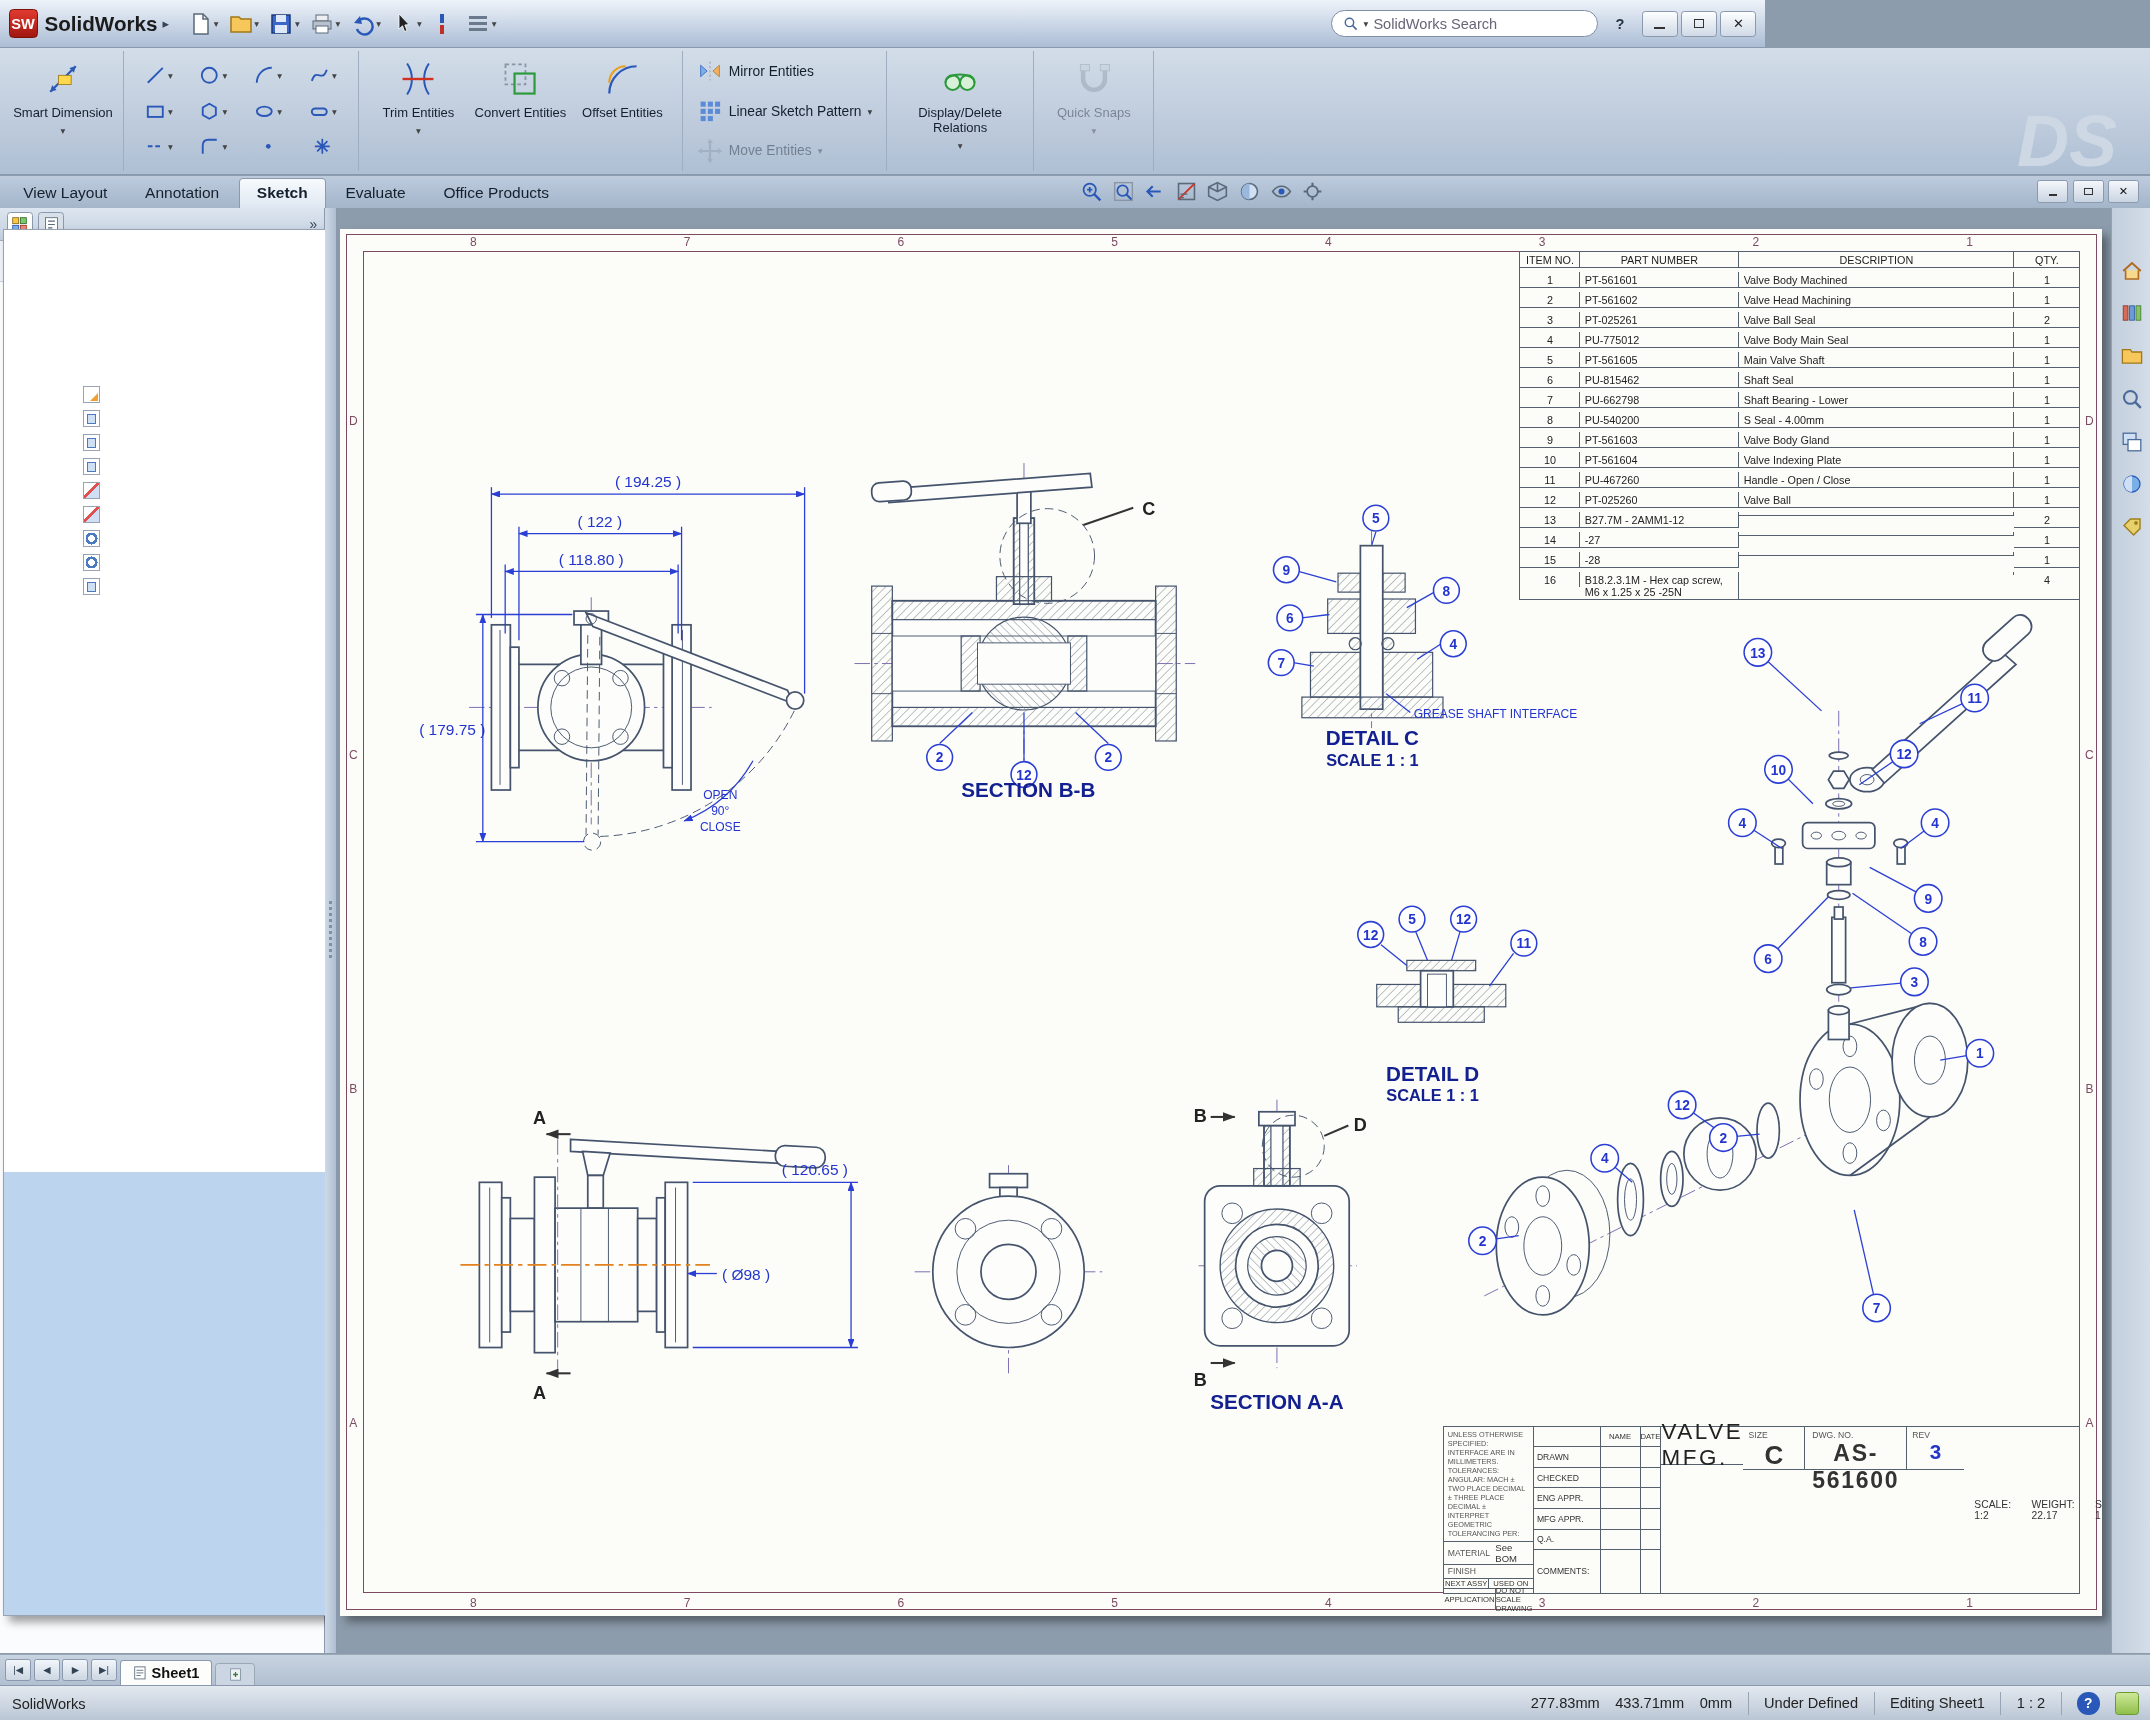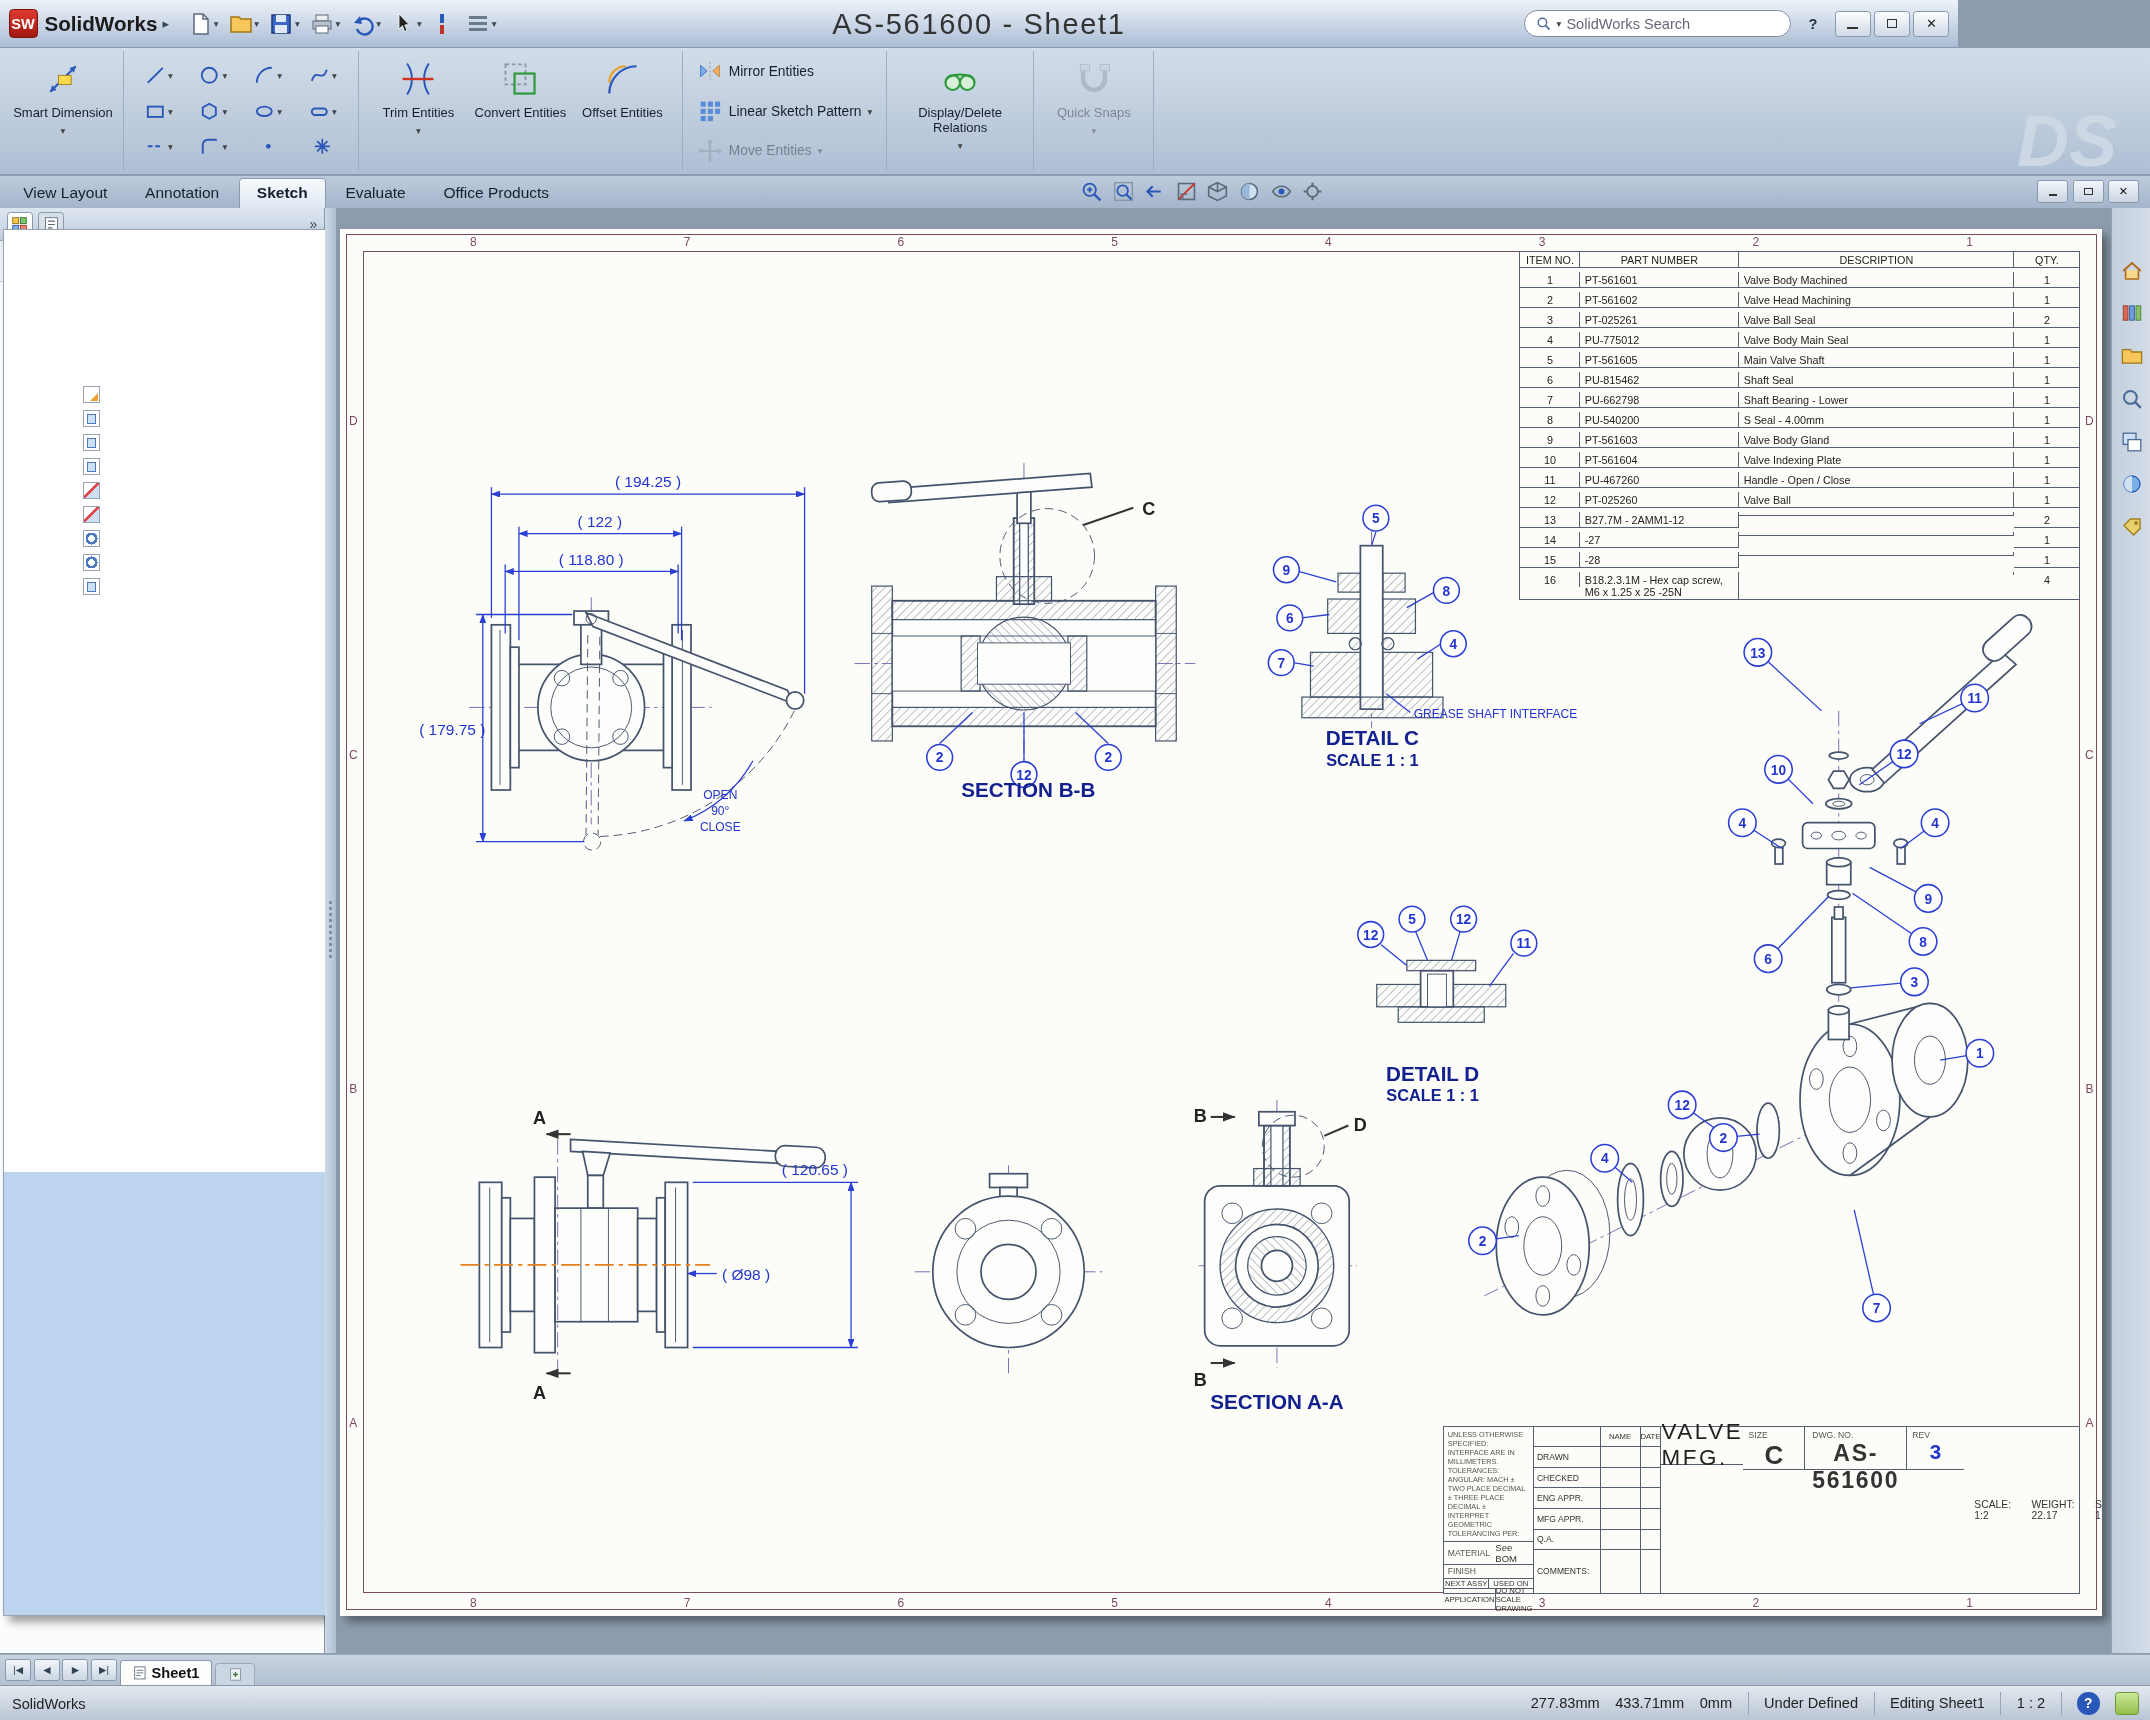--- a/index.html
+++ b/index.html
@@ -1,20 +1,20 @@
 <!DOCTYPE html>
 <html style="font-size:13.8px"><head>
 <meta charset="utf-8">
 <style>
   *{margin:0;padding:0;box-sizing:border-box}
   html,body{width:2151px;height:1721px;overflow:hidden}
   body{font-family:"Liberation Sans",sans-serif;background:#8d9cac;position:relative;font-size:14.6px;color:#111}
   svg{display:block}
   
-  .titlebar{position:absolute;left:0;top:0;width:1958px;height:48px;background:linear-gradient(#eef3f9,#c9d5e6 55%,#abbdd4);border-bottom:0.9px solid #8a99ad;display:flex;align-items:center;padding:0 8.6px}
+  .titlebar{position:absolute;left:0;top:0;width:1765px;height:48px;background:linear-gradient(#eef3f9,#c9d5e6 55%,#abbdd4);border-bottom:0.9px solid #8a99ad;display:flex;align-items:center;padding:0 8.6px}
   .sw-logo{width:29px;height:29px;background:linear-gradient(#e23a30,#a01810);border-radius:4.3px;color:#fff;font-weight:bold;font-size:14.6px;display:flex;align-items:center;justify-content:center;margin-right:6.9px;border:0.9px solid #7a100a}
   .app-name{font-size:20.6px;font-weight:bold;color:#1b1b1b;margin-right:5.2px}
   .menu-arrow{color:#345;font-size:13px;margin-right:15.5px}
   .qtb{display:flex;align-items:center;gap:3.4px}
   .qtb-btn{display:flex;align-items:center;gap:1.7px;padding:2.6px 3.4px;border-radius:2.6px;cursor:default}
   .qtb-btn svg{width:24px;height:24px}
   .caret{font-size:9.5px;color:#444}
   .tb-title{position:absolute;left:0;right:0;text-align:center;font-size:16.3px;color:#111;pointer-events:none}
   .tb-right{margin-left:auto;display:flex;align-items:center;gap:8.6px;z-index:2}
   .search{width:267px;height:27.5px;background:#fff;border:0.9px solid #7f8fa5;border-radius:13.8px;display:flex;align-items:center;padding:0 10.3px;gap:5.2px}
@@ -218,21 +218,20 @@
     </div>
     <div class="qtb-btn">
       <svg viewBox="0 0 24 24">
           <rect x="3" y="4" width="18" height="3" fill="#6a7a8c"></rect>
           <rect x="3" y="10" width="18" height="3" fill="#6a7a8c"></rect>
           <rect x="3" y="16" width="18" height="3" fill="#6a7a8c"></rect>
         </svg>
         <span class="caret">▾</span>
     </div>
   </div>
-  <div class="tb-title">AS-561600 - Sheet1</div>
   <div class="tb-right">
     <div class="search">
       <svg viewBox="0 0 24 24">
           <circle cx="10" cy="10" r="6.5" fill="none" stroke="#4a6a9a" stroke-width="2.2"></circle>
           <line x1="15" y1="15" x2="21" y2="21" stroke="#4a6a9a" stroke-width="2.6"></line>
         </svg>
       <span class="caret">▾</span>
       <span class="search-text">SolidWorks Search</span>
     </div>
     <div class="help-btn">?</div>

